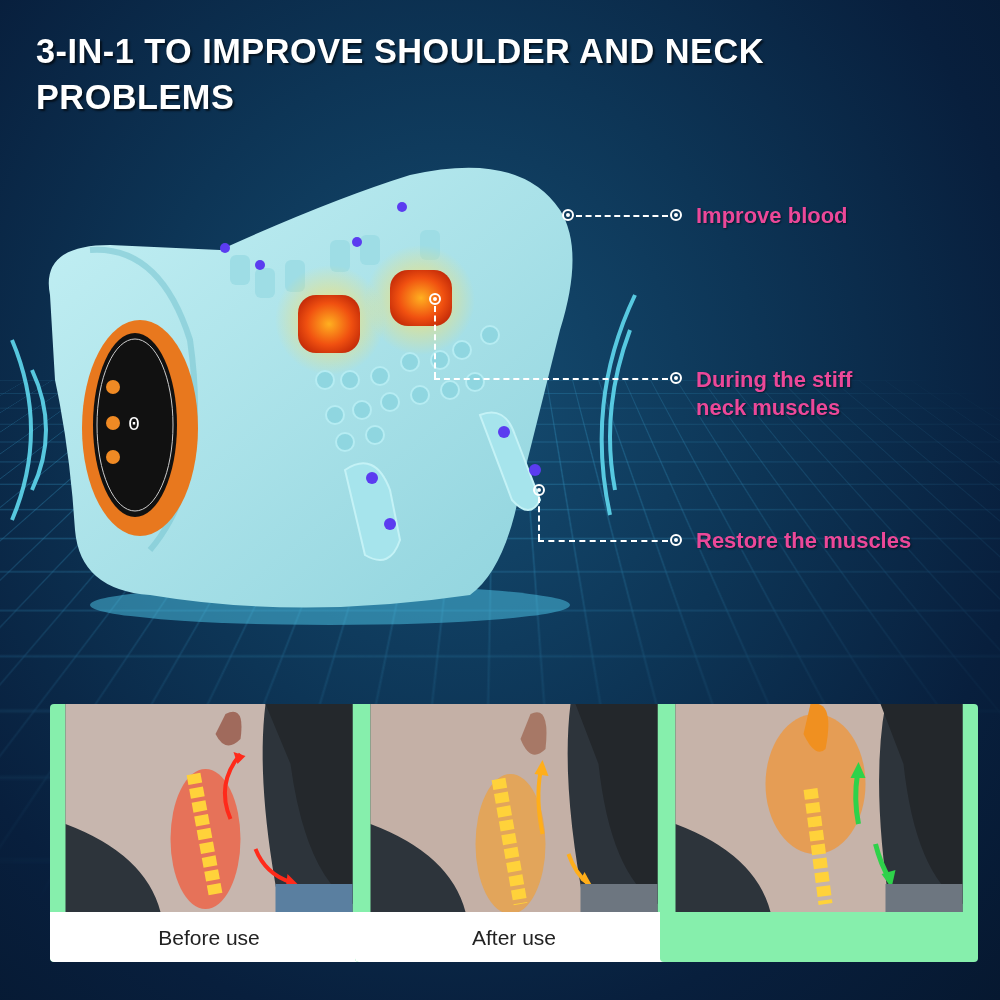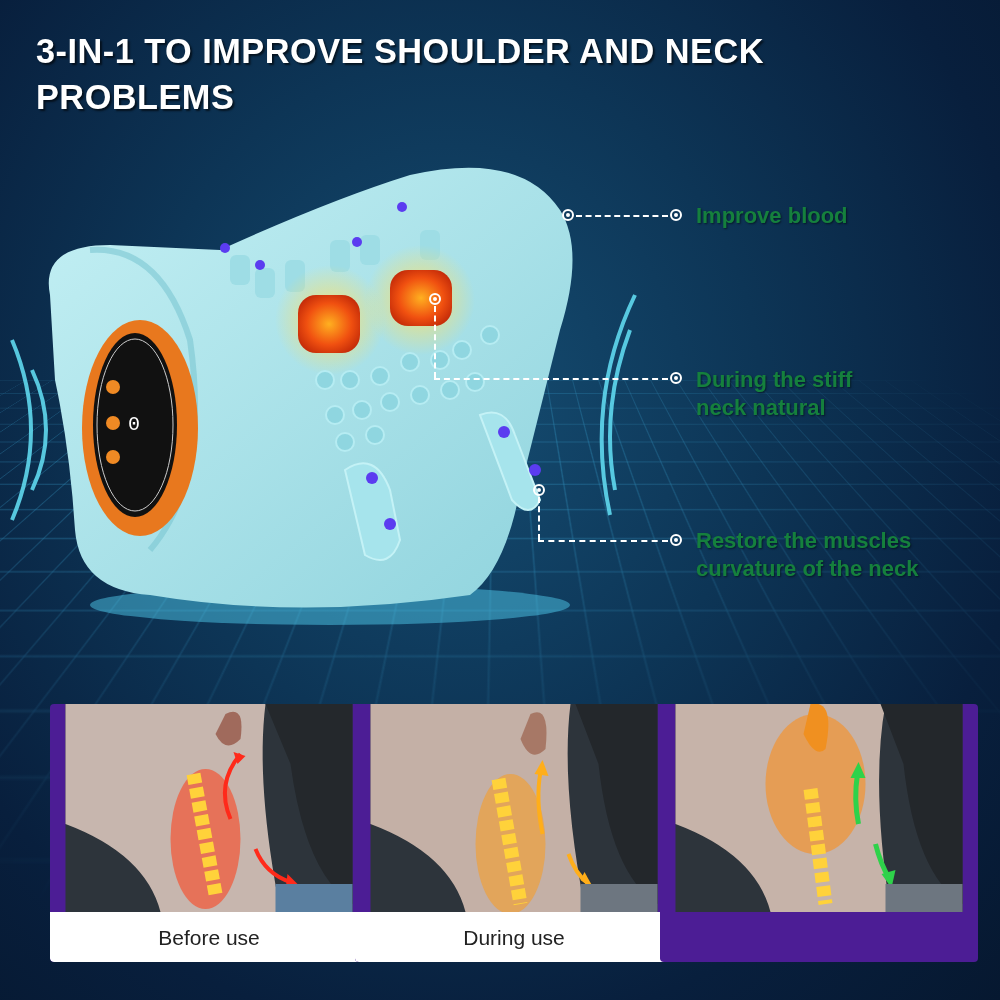--- a/index.html
+++ b/index.html
@@ -6,26 +6,26 @@
   body{width:1000px;height:1000px;overflow:hidden;position:relative;
     background:radial-gradient(ellipse at 45% 40%, #154d72 0%, #0d3556 40%, #081f3d 75%, #061830 100%);
     font-family:"Liberation Sans", sans-serif;}
   .title{position:absolute;left:36px;top:28px;width:920px;color:#fff;font-weight:900;font-size:35px;line-height:46px;
     letter-spacing:0.5px;text-shadow:2px 2px 2px rgba(0,0,0,0.6);font-family:"Liberation Sans", sans-serif;transform:scaleX(0.98);transform-origin:left;}
   .grid{position:absolute;left:0;top:380px;width:1000px;height:320px;
     background-image:linear-gradient(rgba(60,180,230,0.35) 1px, transparent 1px),linear-gradient(90deg, rgba(60,180,230,0.35) 1px, transparent 1px);
     background-size:26px 22px;transform:perspective(400px) rotateX(55deg);transform-origin:center top;opacity:.8;
     -webkit-mask-image:radial-gradient(ellipse at 35% 30%, #000 20%, transparent 70%);mask-image:radial-gradient(ellipse at 35% 30%, #000 20%, transparent 70%);}
   .device{position:absolute;left:0;top:150px;width:620px;height:480px;}
-  .callout{position:absolute;color:#15803d;font-weight:700;font-size:22px;line-height:28px;text-shadow:1px 1px 2px rgba(0,0,0,.5);}
+  .callout{position:absolute;color:#ec4899;font-weight:700;font-size:22px;line-height:28px;text-shadow:1px 1px 2px rgba(0,0,0,.5);}
   .dot{position:absolute;width:12px;height:12px;border:2px solid #fff;border-radius:50%;box-sizing:border-box;}
   .dot::after{content:"";position:absolute;left:2px;top:2px;width:4px;height:4px;background:#fff;border-radius:50%;}
   .dash{position:absolute;border-top:2px dashed #fff;height:0;}
   .vdash{position:absolute;border-left:2px dashed #fff;width:0;}
-  .panel{position:absolute;top:704px;width:318px;height:258px;border-radius:4px;overflow:hidden;background:#4c1d95;}
+  .panel{position:absolute;top:704px;width:318px;height:258px;border-radius:4px;overflow:hidden;background:#86efac;}
   .panel .photo{position:absolute;left:0;top:0;width:100%;height:208px;}
   .panel .label{position:absolute;left:0;bottom:0;width:100%;height:50px;background:#fff;border-radius:0 0 4px 4px;
     color:#222;font-size:21px;text-align:center;line-height:52px;font-family:"Liberation Sans", sans-serif;}
 </style>
 </head>
 <body>
 
 <div class="grid"></div>
 
 <div class="title">3-IN-1 TO IMPROVE SHOULDER AND NECK PROBLEMS</div>
@@ -119,30 +119,29 @@
 <div class="callout" style="left:696px;top:202px">
   <div>Improve blood</div>
 </div>
 
 <div class="dot" style="left:429px;top:293px"></div>
 <div class="vdash" style="left:434px;top:306px;height:72px"></div>
 <div class="dash" style="left:434px;top:378px;width:234px"></div>
 <div class="dot" style="left:670px;top:372px"></div>
 <div class="callout" style="left:696px;top:366px">
   <div>During the stiff</div>
-    <div>neck natural</div>
+    <div>neck muscles</div>
 </div>
 
 <div class="dot" style="left:533px;top:484px"></div>
 <div class="vdash" style="left:538px;top:497px;height:43px"></div>
 <div class="dash" style="left:538px;top:540px;width:130px"></div>
 <div class="dot" style="left:670px;top:534px"></div>
 <div class="callout" style="left:696px;top:527px">
   <div>Restore the muscles</div>
-    <div>curvature of the neck</div>
 </div>
 
 <div class="panel" style="left:50px">
   <svg class="photo" viewBox="0 0 287 208">
     <rect width="287" height="208" fill="#2d343b"></rect>
     <path d="M0 0 L200 0 Q190 80 215 208 L95 208 Q80 150 0 120 Z" fill="#c7b6ae"></path>
     <path d="M200 0 L287 0 L287 200 Q240 170 225 60 Z" fill="#24282c"></path>
     <path d="M160 10 Q180 0 175 35 Q160 50 150 30 Z" fill="#a06a5c"></path>
     <ellipse cx="140" cy="135" rx="35" ry="70" fill="#ff3a14" opacity=".55"></ellipse>
     <path d="M128 70 L150 190" stroke="#ffd23a" stroke-width="14" stroke-dasharray="10 4"></path>
@@ -162,21 +161,21 @@
     <path d="M205 0 L287 0 L287 200 Q240 170 228 60 Z" fill="#23272b"></path>
     <path d="M160 10 Q180 0 175 45 Q160 60 150 35 Z" fill="#a77866"></path>
     <ellipse cx="140" cy="140" rx="35" ry="70" fill="#ff9a10" opacity=".5"></ellipse>
     <path d="M128 75 L150 200" stroke="#ffd23a" stroke-width="14" stroke-dasharray="10 4"></path>
     <path d="M172 130 Q165 95 170 68" stroke="#ffae1a" stroke-width="4" fill="none"></path>
       <path d="M164 70 L172 56 L178 72 Z" fill="#ffae1a"></path>
     <path d="M198 150 Q205 170 218 180" stroke="#ffae1a" stroke-width="4" fill="none"></path>
       <path d="M210 176 L224 186 L214 168 Z" fill="#ffae1a"></path>
     <rect x="210" y="180" width="77" height="28" fill="#6d7680"></rect>
   </svg>
-  <div class="label">During use</div>
+  <div class="label">After use</div>
 </div>
 
 <div class="panel" style="left:660px">
   <svg class="photo" viewBox="0 0 287 208">
     <rect width="287" height="208" fill="#2d343b"></rect>
     <path d="M0 0 L210 0 Q195 80 215 208 L95 208 Q80 150 0 120 Z" fill="#c6b3a9"></path>
     <path d="M205 0 L287 0 L287 200 Q240 170 228 60 Z" fill="#23272b"></path>
     <ellipse cx="140" cy="80" rx="50" ry="70" fill="#ff8a10" opacity=".55"></ellipse>
     <path d="M135 0 Q160 -5 150 45 Q140 55 128 30 Z" fill="#f09020"></path>
     <path d="M135 85 L150 200" stroke="#ffd23a" stroke-width="14" stroke-dasharray="10 4"></path>

